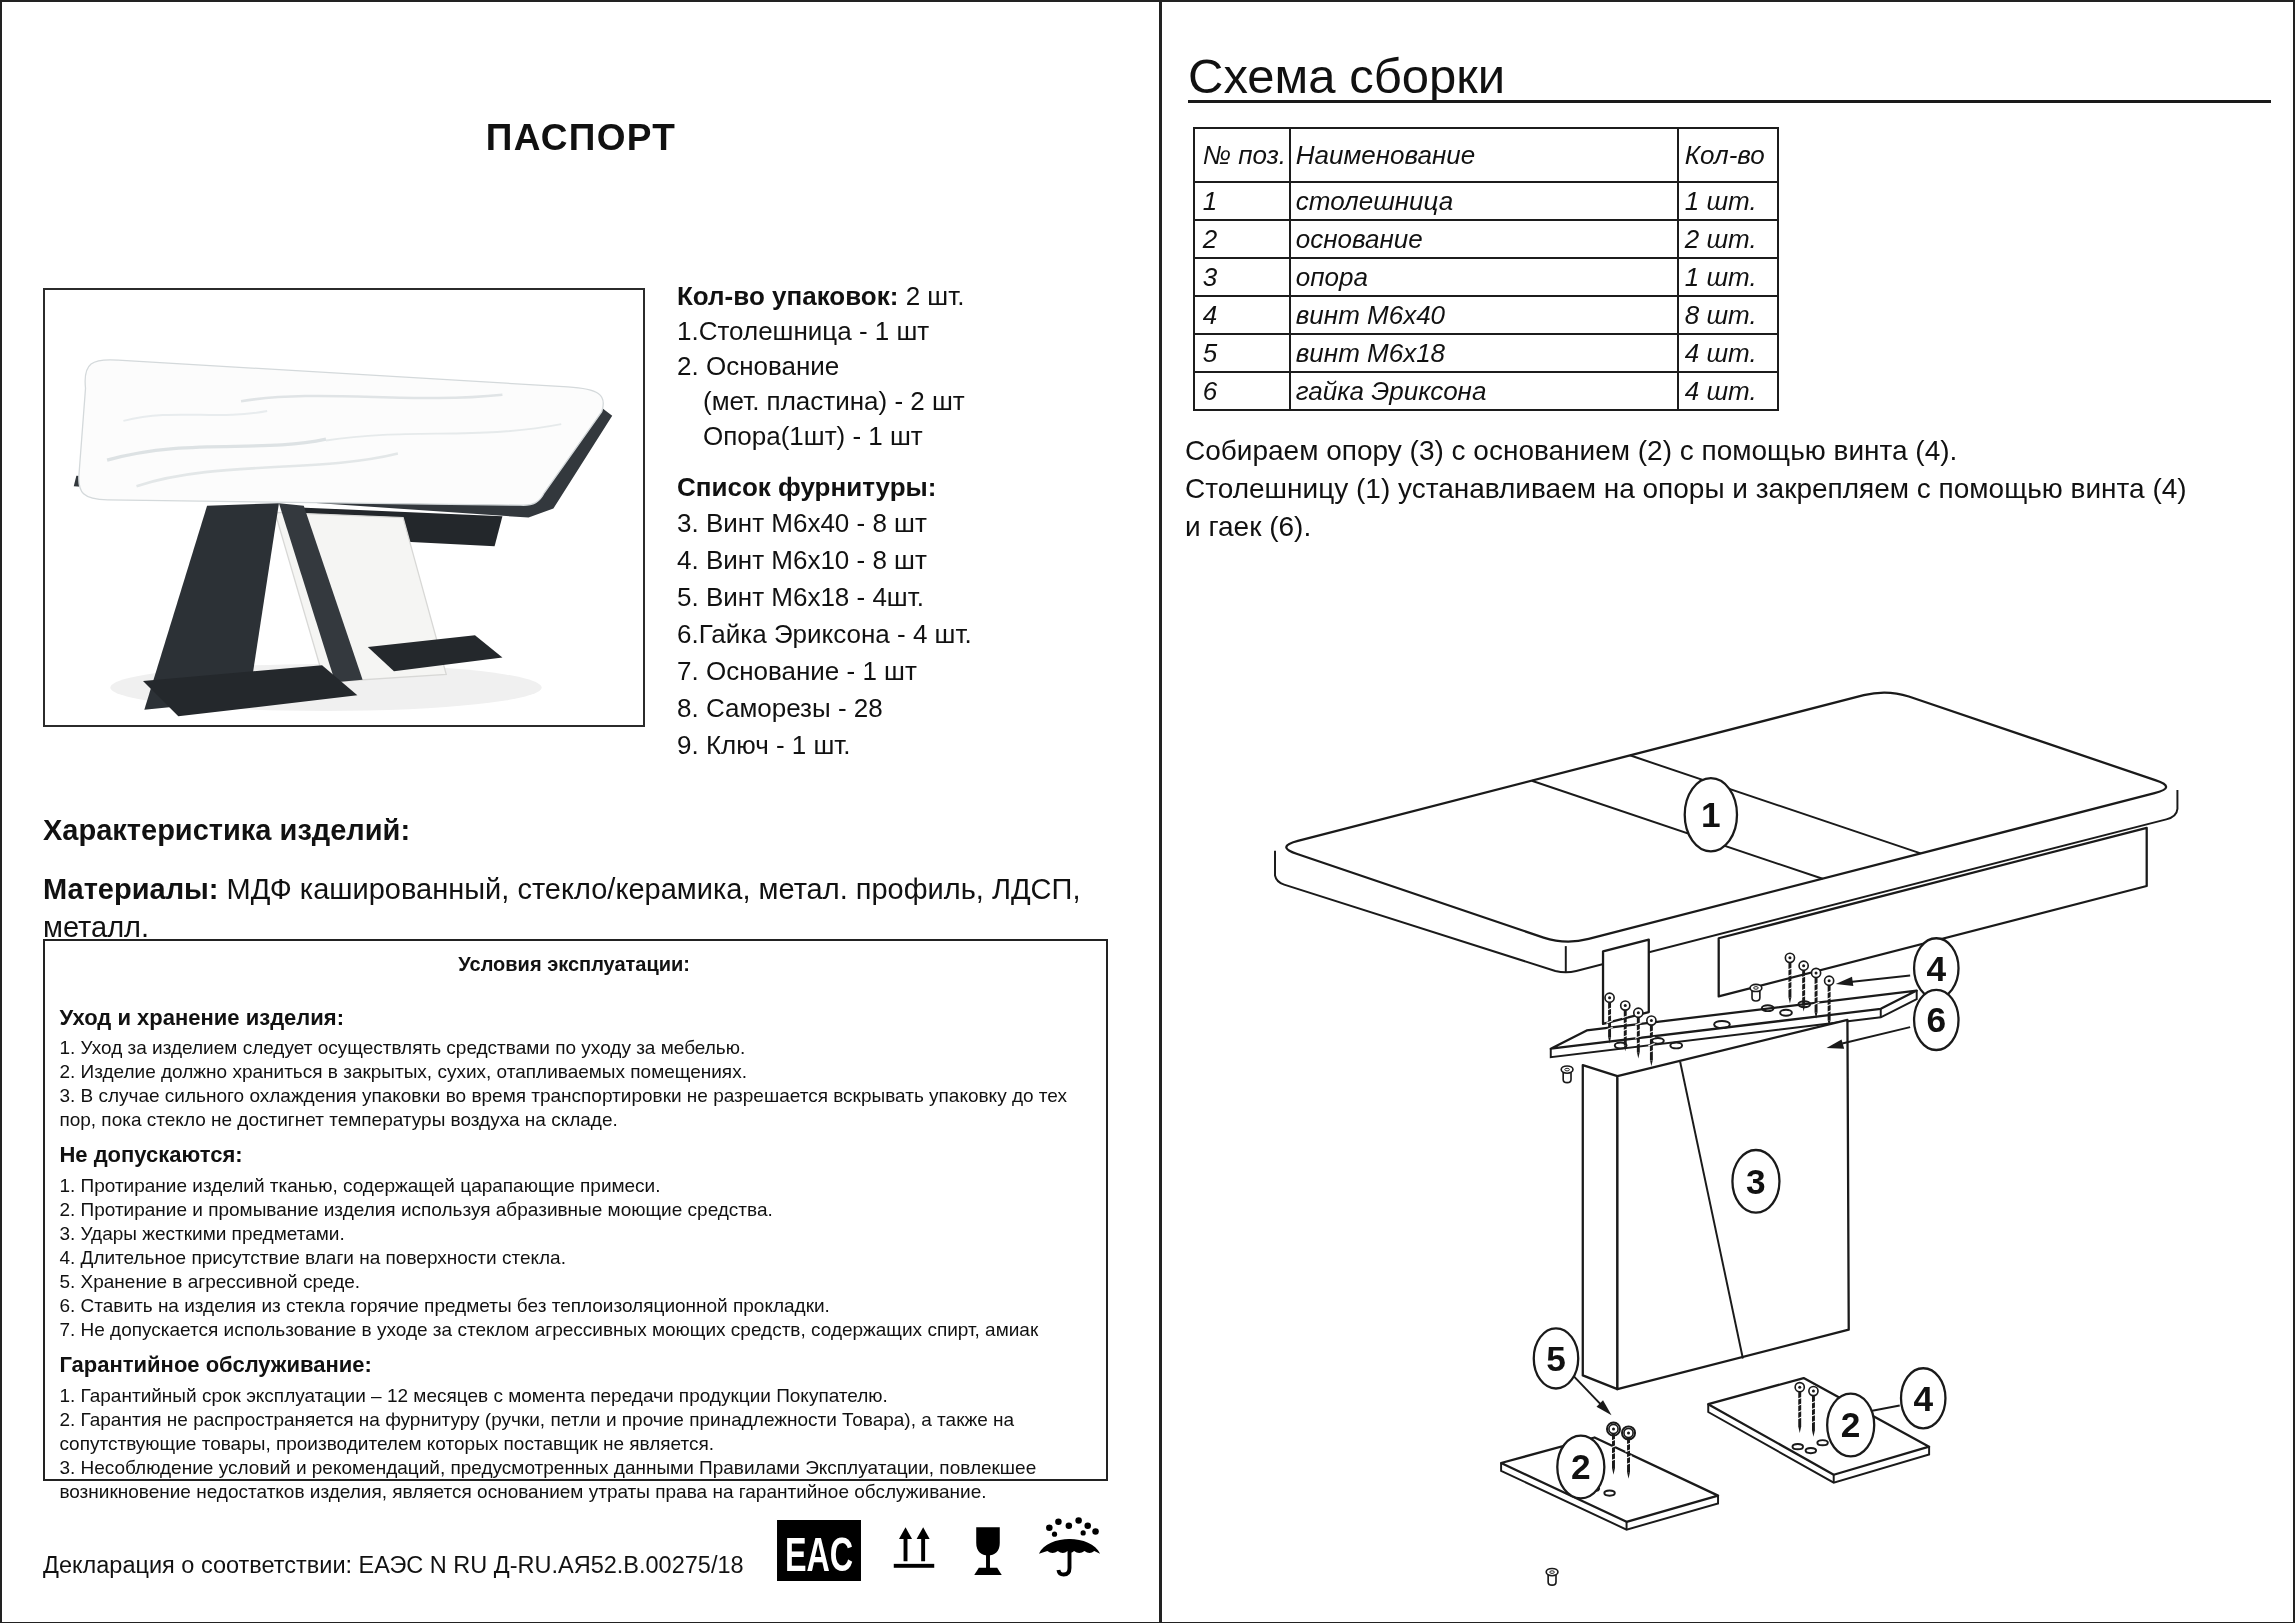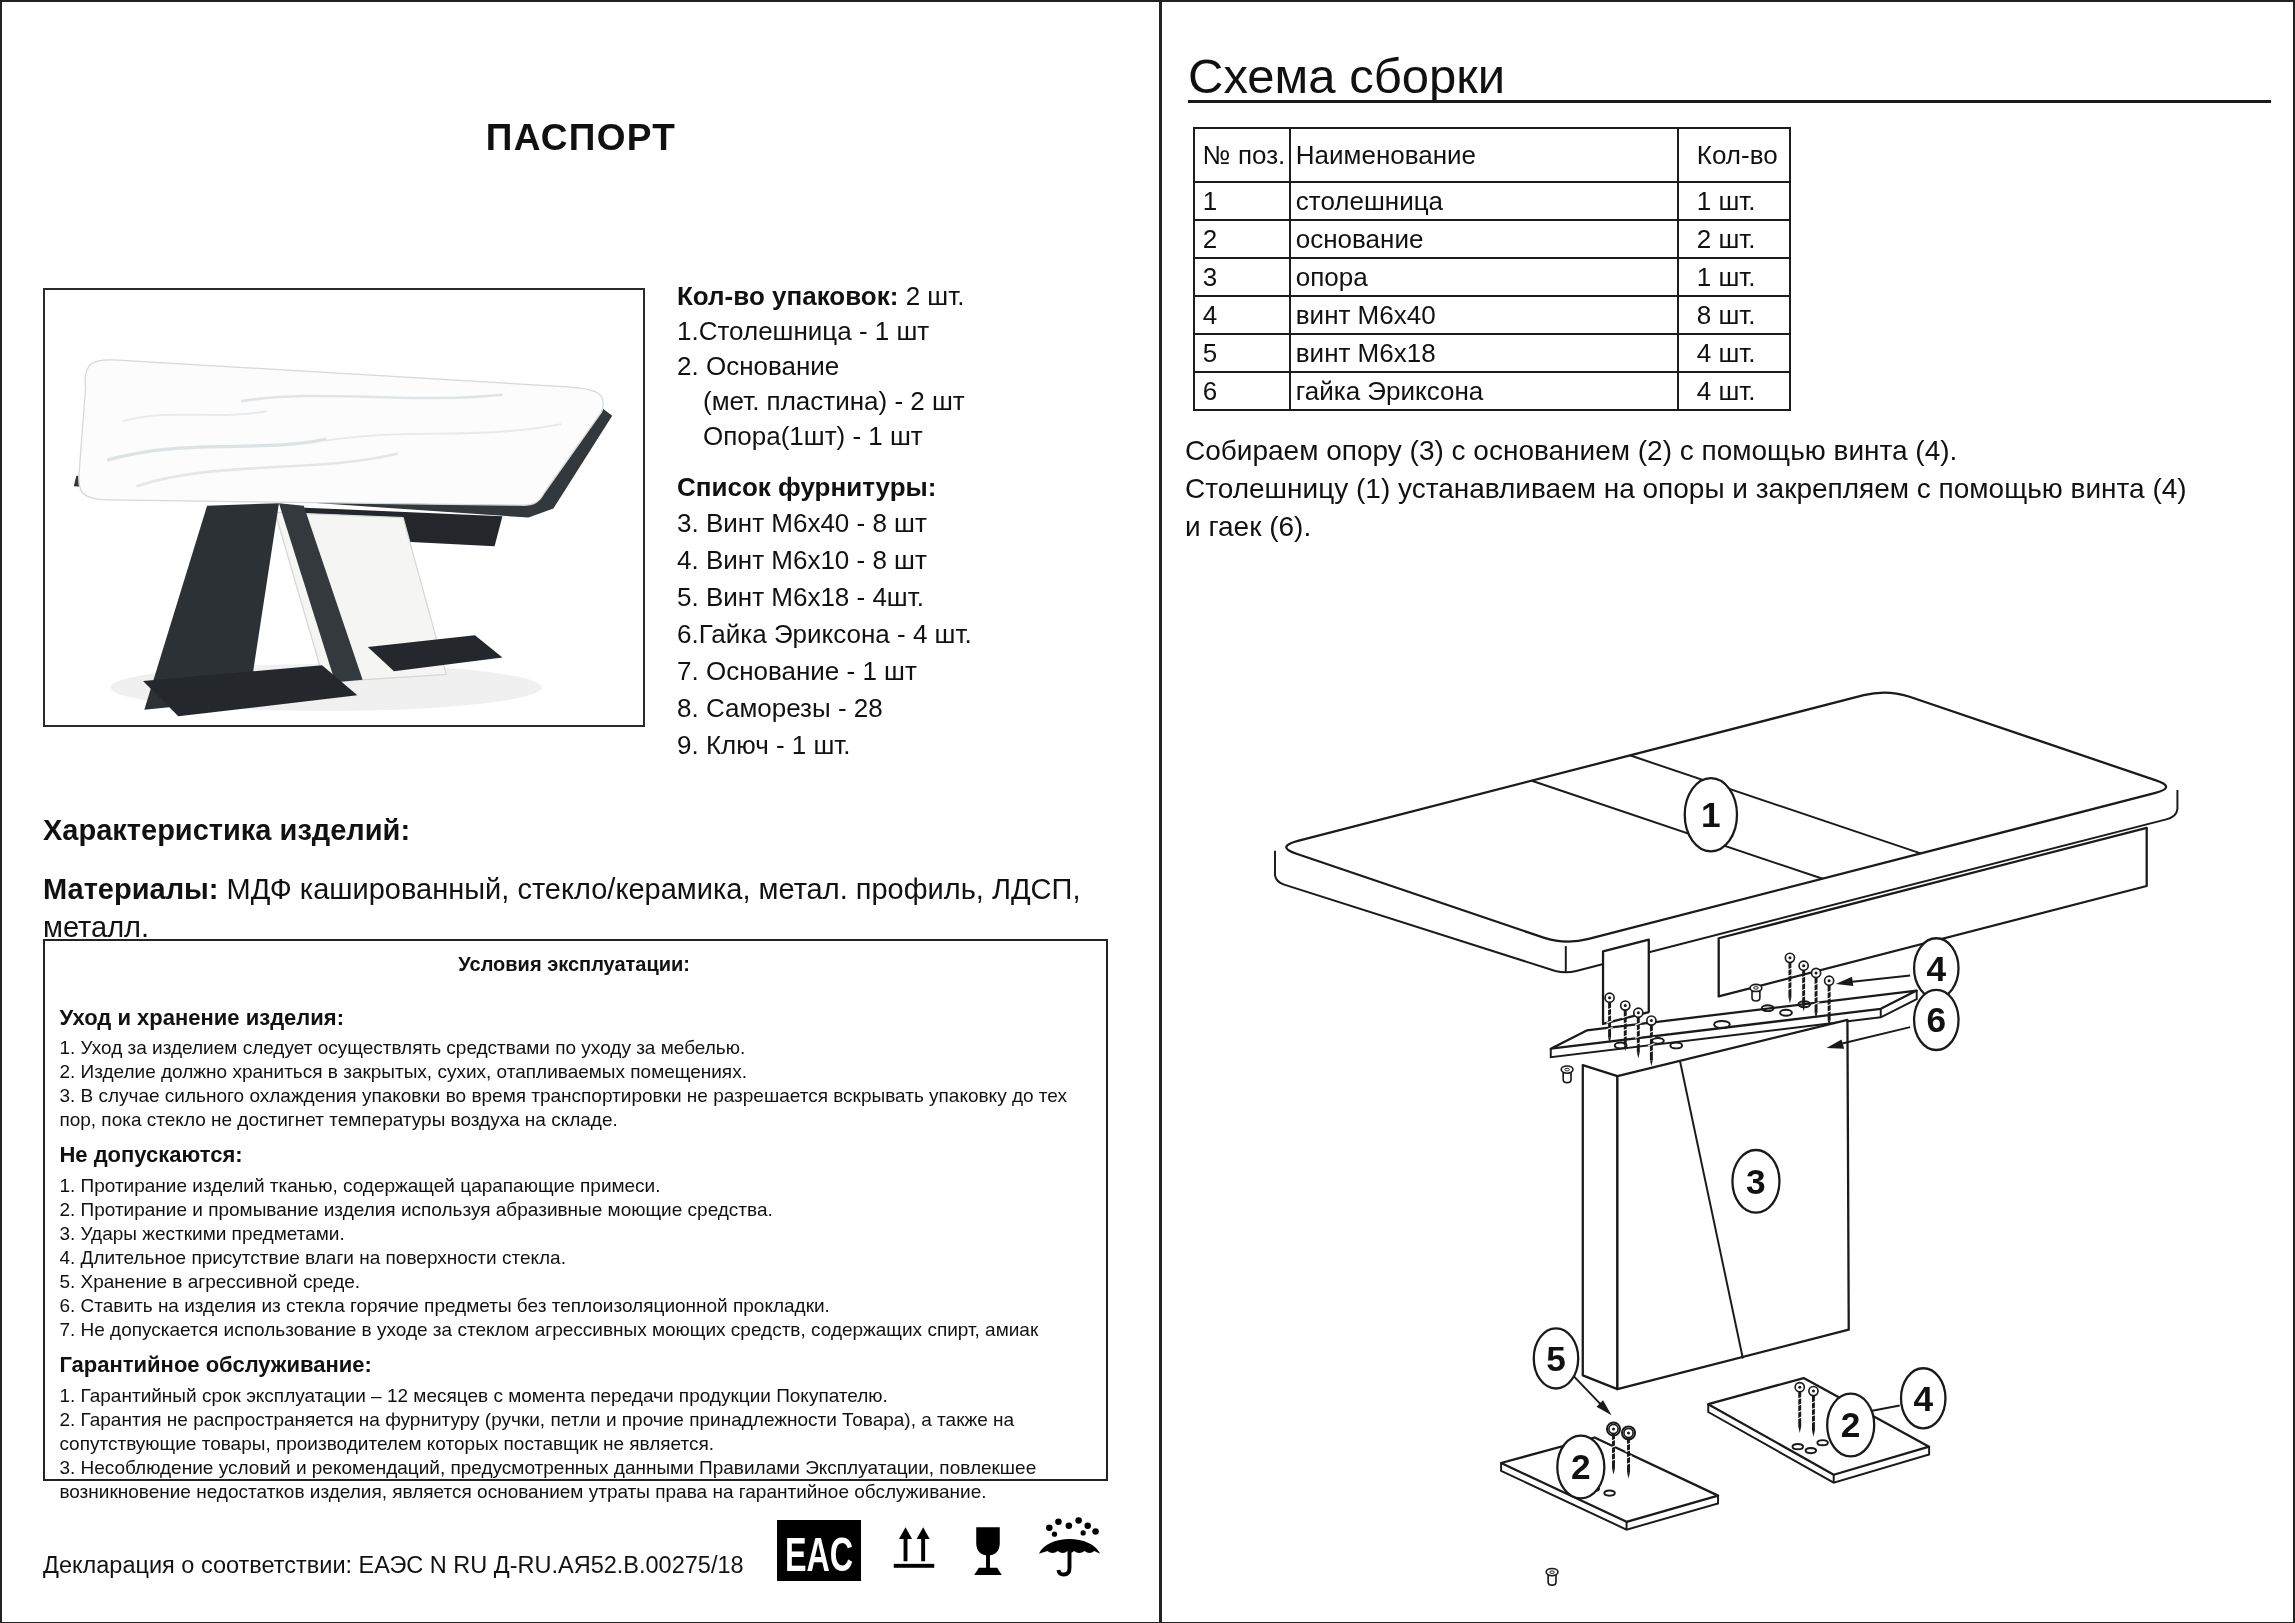--- a/index.html
+++ b/index.html
@@ -26,25 +26,25 @@
     box-sizing:border-box;padding:10.5px 17px 0 14.4px;font-size:19px;line-height:24px;}
   .cond .title{text-align:center;font-size:20px;font-weight:700;margin-bottom:28px;}
   .cond .sub{font-size:22px;font-weight:700;margin:9.2px 0 5.2px 0;line-height:27.5px;}
   .cond .items{width:1020px;}
   .decl{left:41px;top:1550px;font-size:23.5px;}
   .icons svg{position:absolute;}
   
   .schema-title{left:1186px;top:46px;font-size:49px;font-weight:400;}
   .schema-rule{left:1186px;top:98px;width:1083px;height:3.3px;background:#1a1a1a;}
   table.parts{left:1191px;top:125px;border-collapse:collapse;position:absolute;
-    font-size:26px;}
+    font-size:26px;font-style:italic;}
   table.parts td{border:2px solid #1c1c1c;padding:0 0 0 7.8px;background:#fff;}
   table.parts .c1{width:86px;}
   table.parts .c2{width:381px;padding-left:5px;}
-  table.parts .c3{width:92px;padding-left:18px;}
+  table.parts .c3{width:92px;padding-left:6px;}
   table.parts tr.hd td{height:52px;}
   table.parts tr td{height:36px;}
   .instr{left:1183px;top:430px;width:1105px;font-size:28px;line-height:38px;}
   .diagram{left:1158px;top:621px;}
   .co{fill:#fff;stroke:#1a1a1a;stroke-width:3.5px;}
   .cot{font-size:54px;font-weight:700;fill:#111;text-anchor:middle;}
   .ln{stroke:#1a1a1a;stroke-width:3px;fill:none;}
   .fw{fill:#fff;stroke:#1a1a1a;stroke-width:3.5px;stroke-linejoin:round;}
 </style>
 </head>

